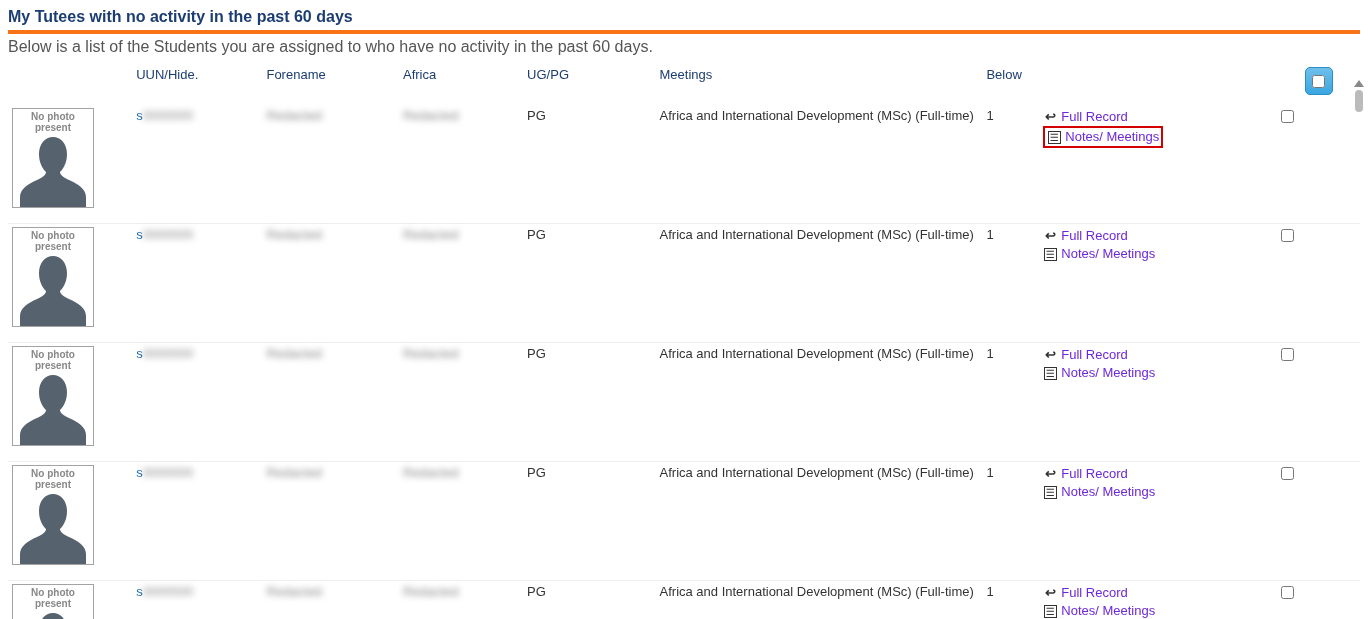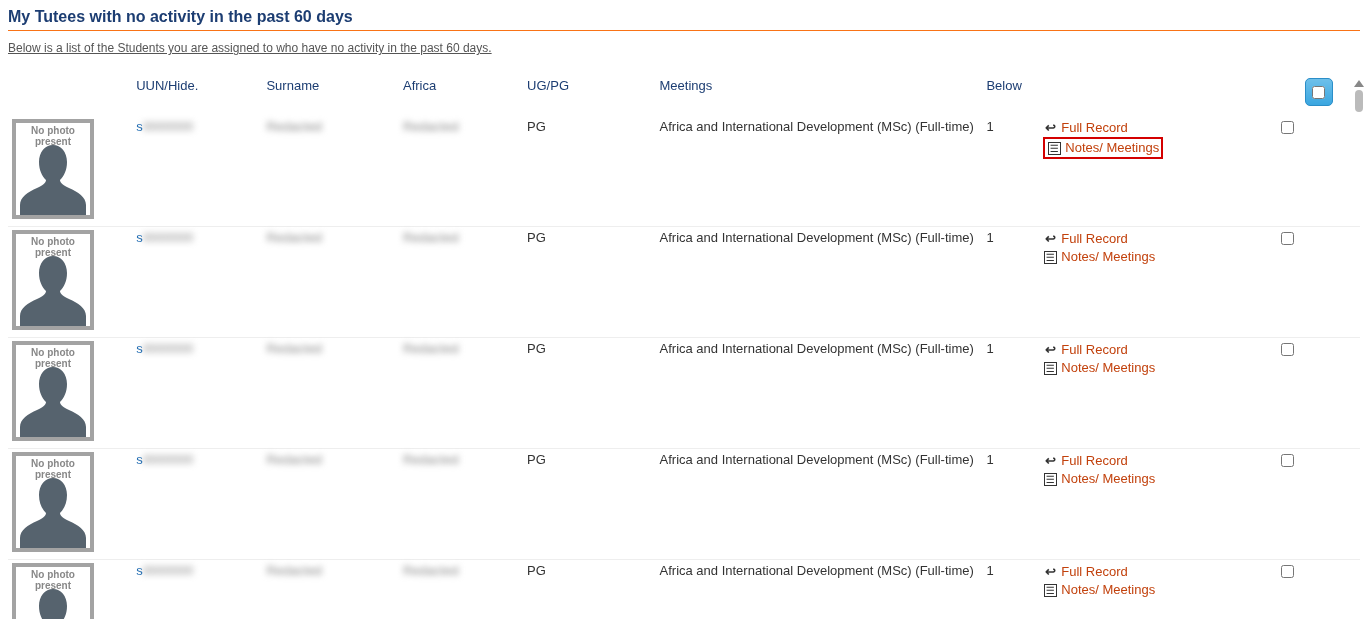--- a/index.html
+++ b/index.html
@@ -11,29 +11,28 @@
       width: 1368px;
       position: relative;
     }
     .page {
       padding: 8px 8px 0 8px;
     }
     h2.title {
       color: #1c3d72;
       font-size: 16px;
       font-weight: 700;
-      border-bottom: 1px solid #f97316;
+      border-bottom: 4px solid #f97316;
       padding-bottom: 4px;
-      margin-bottom: 10px;
+      margin-bottom: 4px;
     }
     .subtitle {
       color: #555;
-      font-size: 12px;
-      margin-bottom: 20px;
-      text-decoration: underline;
+      font-size: 16px;
+      margin-bottom: 8px;
     }
     table.data {
       width: 100%;
       border-collapse: collapse;
       table-layout: fixed;
     }
     table.data th, table.data td {
       text-align: left;
       vertical-align: top;
       padding: 3px 4px;
@@ -84,24 +83,24 @@
       border: 1px solid #2b8ec8;
       border-radius: 5px;
     }
     .select-all-box input { accent-color: #fff; }
 
     table.data tbody tr { border-top: 1px solid #eee; }
     table.data tbody tr:first-child { border-top: none; }
 
     .photo-box {
       width: 82px; height: 100px;
-      border: 4px solid #a3a3a3;
+      border: 1px solid #a3a3a3;
       background: #fff;
       position: relative;
-      margin-bottom: 4px;
+      margin-bottom: 12px;
     }
     .photo-label {
       position: absolute;
       top: 2px; left: 0; right: 0;
       text-align: center;
       font-size: 10px;
       font-weight: 700;
       color: #888;
     }
     .sil {
@@ -109,21 +108,21 @@
       left: 50%; bottom: 0;
       transform: translateX(-50%);
       width: 70px; height: 78px;
     }
     .uun-link { color: #1f6db5; text-decoration: none; }
 
     .blur { filter: blur(3px); color: #888; }
 
     .action-link {
       display: block;
-      color: #c2410c;
+      color: #6d28d9;
       text-decoration: none;
       line-height: 1.4;
       white-space: nowrap;
     }
     .action-link .ico { display: inline-block; width: 14px; text-align: center; margin-right: 4px; color: #333; }
     .ico-open::before { content: "\21AA"; transform: scaleX(-1); display: inline-block; font-weight: 700; }
     .ico-note::before { content: "\2630"; font-size: 10px; border: 1px solid #333; padding: 0 1px; }
 
     .highlight-box { border: 2px solid #d40000; padding: 0 2px; display: inline-block; }
 
@@ -179,21 +178,21 @@
         <col class="c-prog">
         <col class="c-year">
         <col class="c-actions">
       <col class="c-sort2">
         <col class="c-check">
     </colgroup>
     <thead>
       <tr class="head-row">
         <th></th>
         <th>UUN/Hide.</th>
-        <th>Surname</th>
+        <th>Forename</th>
         <th>Africa</th>
         <th>UG/PG</th>
         <th>Meetings</th>
         <th>Below</th>
         <th></th>
         <th></th>
         <th style="text-align:center;">
           <span class="select-all-box">
             <input type="checkbox" style="">
           </span>

